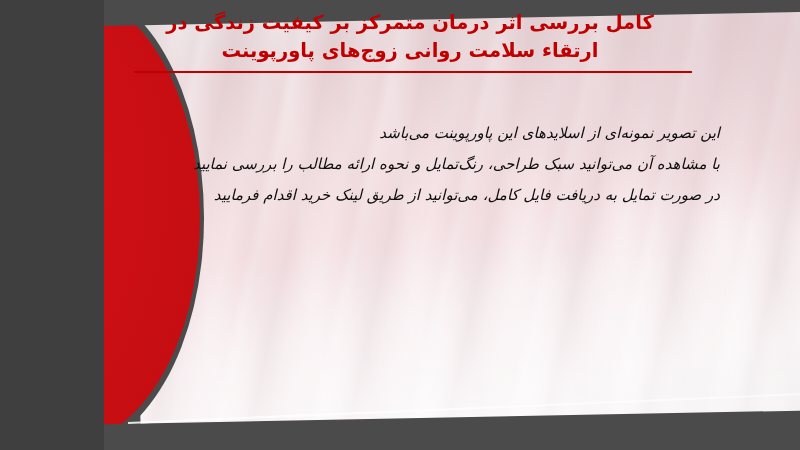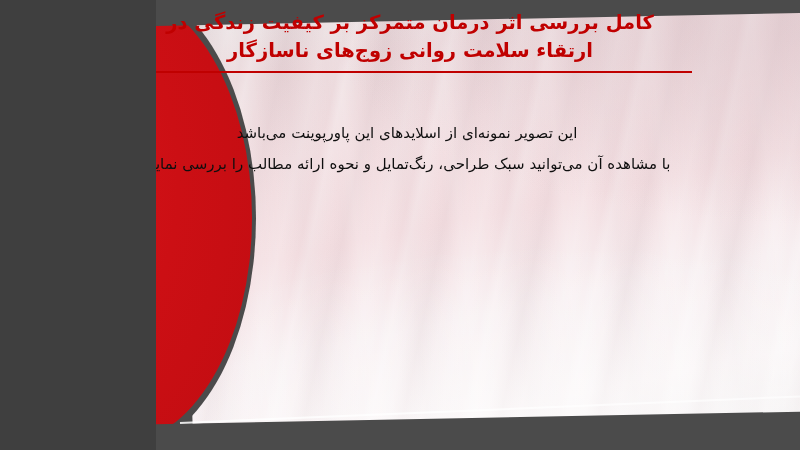--- a/index.html
+++ b/index.html
@@ -7,21 +7,21 @@
     margin: 0;
     padding: 0;
     background: #3f3f3f;
   }
   body {
     font-family: "DejaVu Sans", sans-serif;
   }
 
   .slide {
     position: relative;
-    width: 644px;
+    width: 696px;
     height: 450px;
     overflow: hidden;
     background: #fca5a5;
     margin-left: 28px;
   }
 
   
   .frame-backdrop {
     position: absolute;
     inset: 0;
@@ -178,26 +178,27 @@
     top: 71px;
     width: 558px;
     height: 2px;
     background: #c00000;
     z-index: 8;
   }
 
   
   .body-block {
     position: absolute;
-    right: 88px;
+    right: 80px;
     top: 118px;
     width: 610px;
     z-index: 8;
-    text-align: center;
+    text-align: right;
     direction: rtl;
+    font-style: italic;
   }
   .body-line {
     color: #0f0f0f;
     font-family: "DejaVu Sans", sans-serif;
     font-size: 15px;
     font-weight: 400;
     line-height: 31px;
     white-space: nowrap;
     direction: rtl;
   }
@@ -218,22 +219,23 @@
   <div class="ellipse-left-ring"></div>
   <div class="ellipse-left"></div>
   <div class="ellipse-right"></div>
 
   <div class="top-strip"></div>
   <div class="bottom-band"></div>
   <div class="bottom-hairline"></div>
 
   <div class="title-block">
     <div class="title-line">کامل بررسی اثر درمان متمرکز بر کیفیت زندگی در</div>
-    <div class="title-line">ارتقاء سلامت روانی زوج‌های ناسازگار</div>
+    <div class="title-line">ارتقاء سلامت روانی زوج‌های پاورپوینت</div>
   </div>
   <div class="title-rule"></div>
 
   <div class="body-block">
     <div class="body-line">این تصویر نمونه‌ای از اسلایدهای این پاورپوینت می‌باشد</div>
     <div class="body-line">با مشاهده آن می‌توانید سبک طراحی، رنگ‌تمایل و نحوه ارائه مطالب را بررسی نمایید</div>
+    <div class="body-line">در صورت تمایل به دریافت فایل کامل، می‌توانید از طریق لینک خرید اقدام فرمایید</div>
   </div>
 
 </div>
 
 </body></html>

